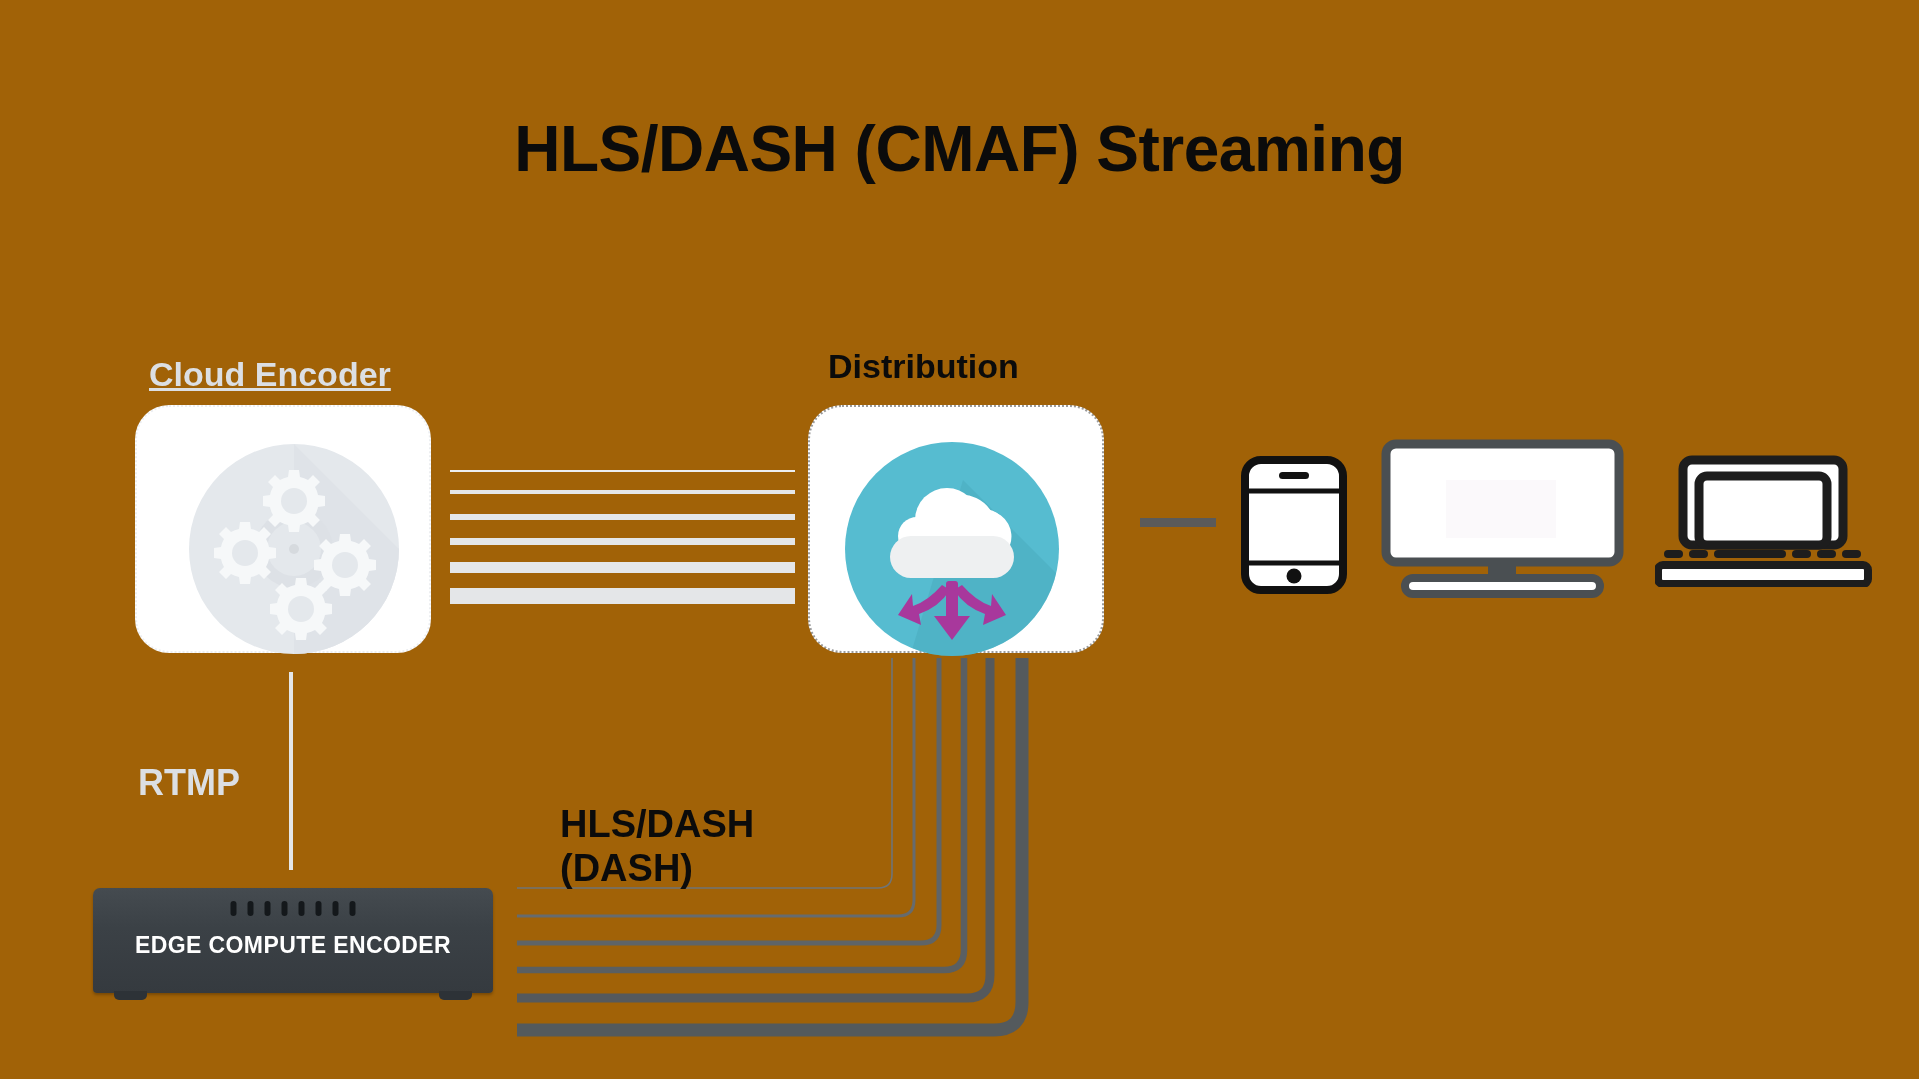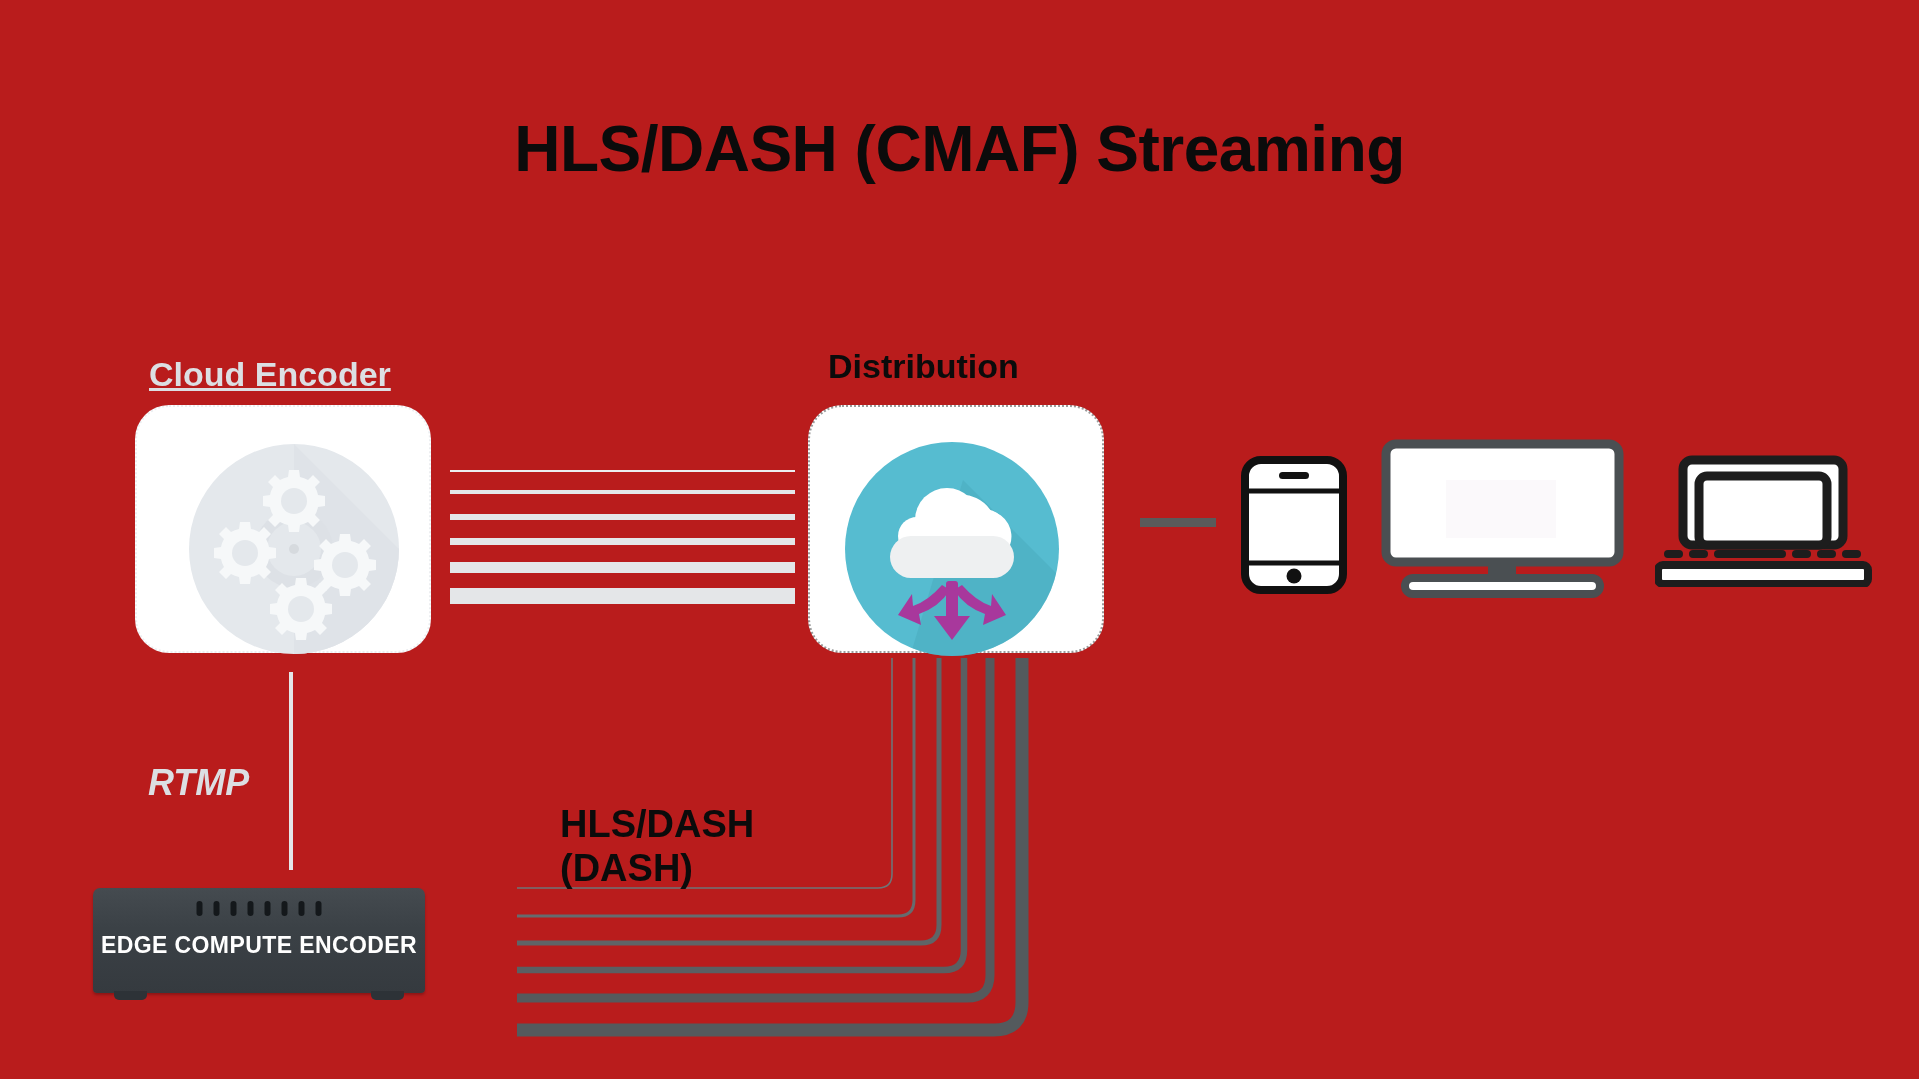--- a/index.html
+++ b/index.html
@@ -12,21 +12,21 @@
     height: 1079px;
     font-family: "Liberation Sans", sans-serif;
     overflow: hidden;
     position: relative;
   }
   #stage {
     position: absolute;
     left: 0; top: 0;
     width: 1919px;
     height: 1079px;
-    background: #b91c1c;
+    background: #a16207;
   }
 
   
   .title {
     position: absolute;
     left: 0;
     top: 112px;
     width: 1919px;
     text-align: center;
     font-size: 64px;
@@ -99,21 +99,21 @@
     width: 76px;
     height: 9px;
     background: #5a5a5a;
   }
 
   
   .edge-box {
     position: absolute;
     left: 93px;
     top: 888px;
-    width: 332px;
+    width: 400px;
     height: 105px;
     background: linear-gradient(180deg, #454b50 0%, #3b4146 38%, #353a3f 100%);
     border-radius: 7px 7px 4px 4px;
     box-shadow: 0 2px 3px rgba(0,0,0,0.25);
   }
   .edge-vents {
     position: absolute;
     left: 50%;
     transform: translateX(-50%);
     top: 13px;
@@ -266,21 +266,21 @@
         <path d="M99,145 q-14,16 -29,21 l-1,-12 -14,21 23,10 -2,-11 q20,-7 31,-24 Z"></path>
 
         <path d="M119,145 q14,16 29,21 l1,-12 14,21 -23,10 2,-11 q-20,-7 -31,-24 Z"></path>
       </g>
     </svg>
   </div>
 
   <div class="dash-connector"></div>
 
   <div class="rtmp-line"></div>
-  <div class="node-label faded" style="left:148px; top:762px; font-size:36px;font-style:italic;">RTMP</div>
+  <div class="node-label faded" style="left:138px; top:762px; font-size:36px;">RTMP</div>
 
   <div class="edge-box">
     <div class="edge-vents">
       <i></i>
         <i></i>
         <i></i>
         <i></i>
         <i></i>
         <i></i>
         <i></i>

